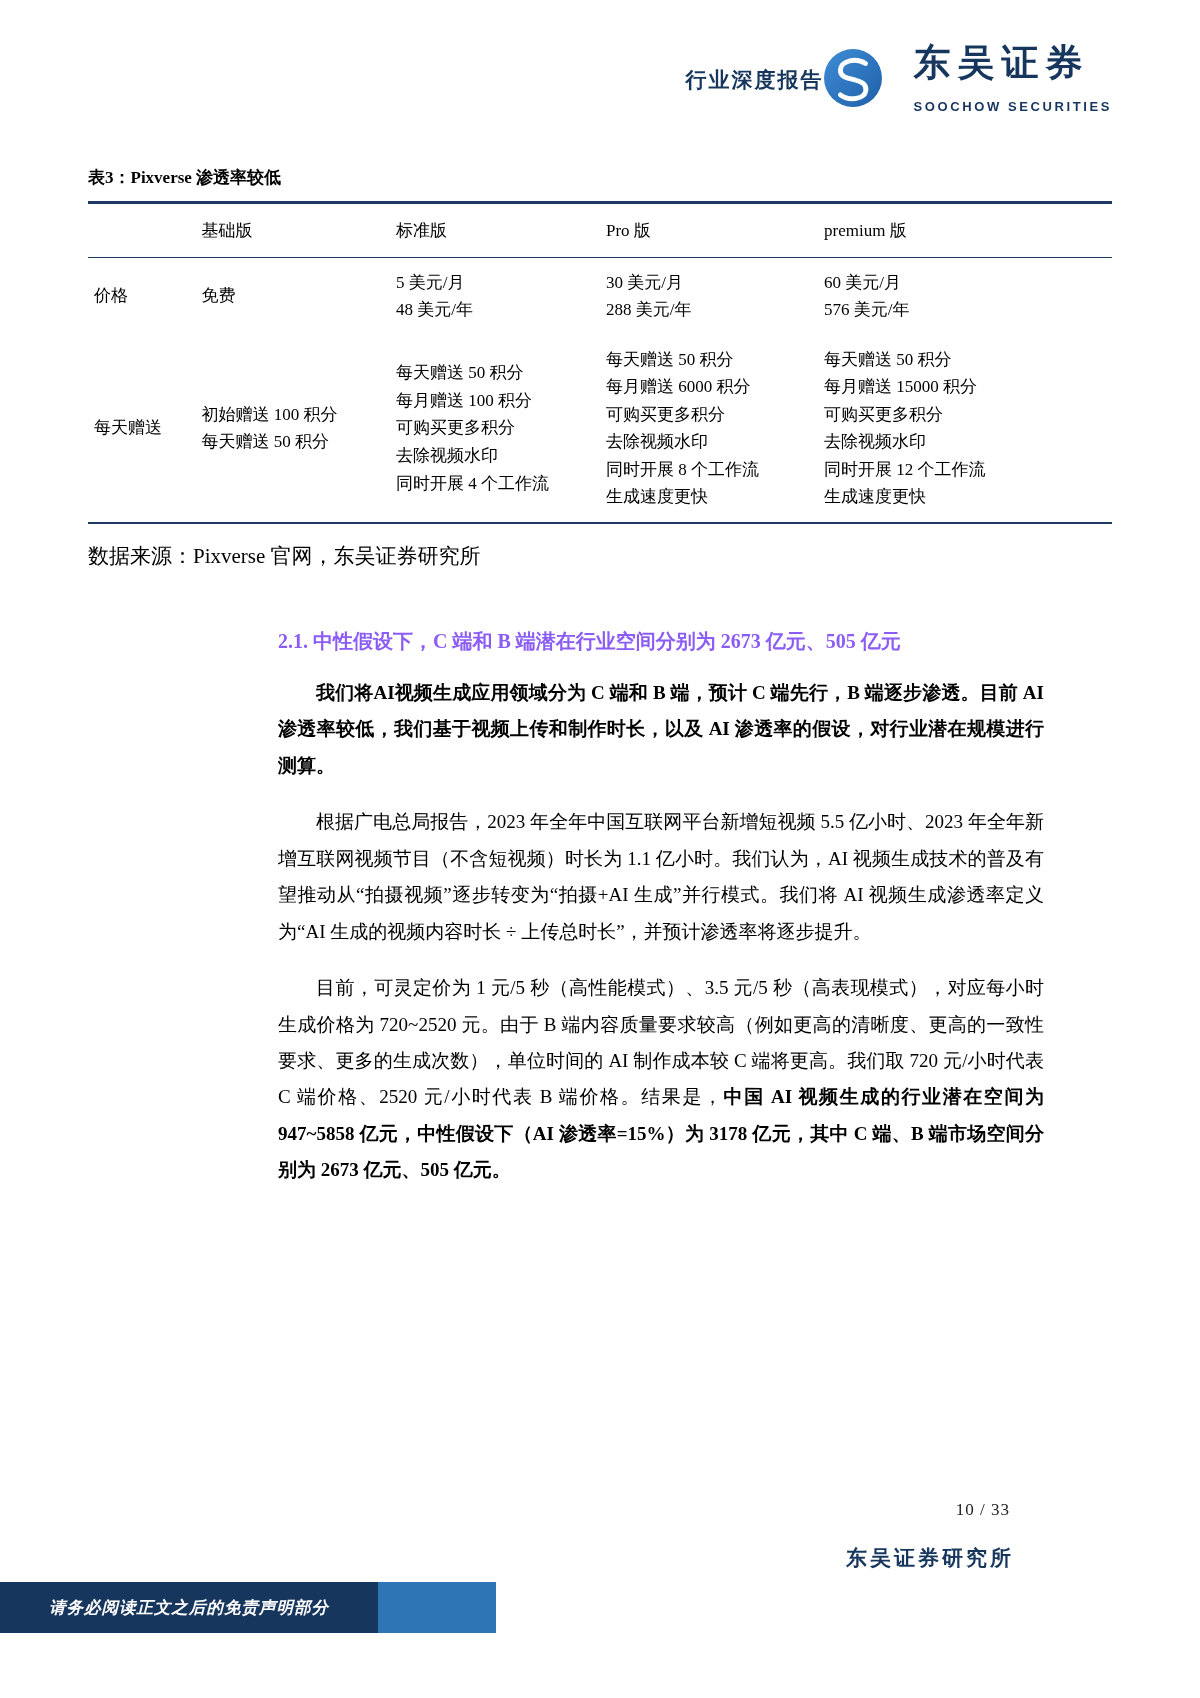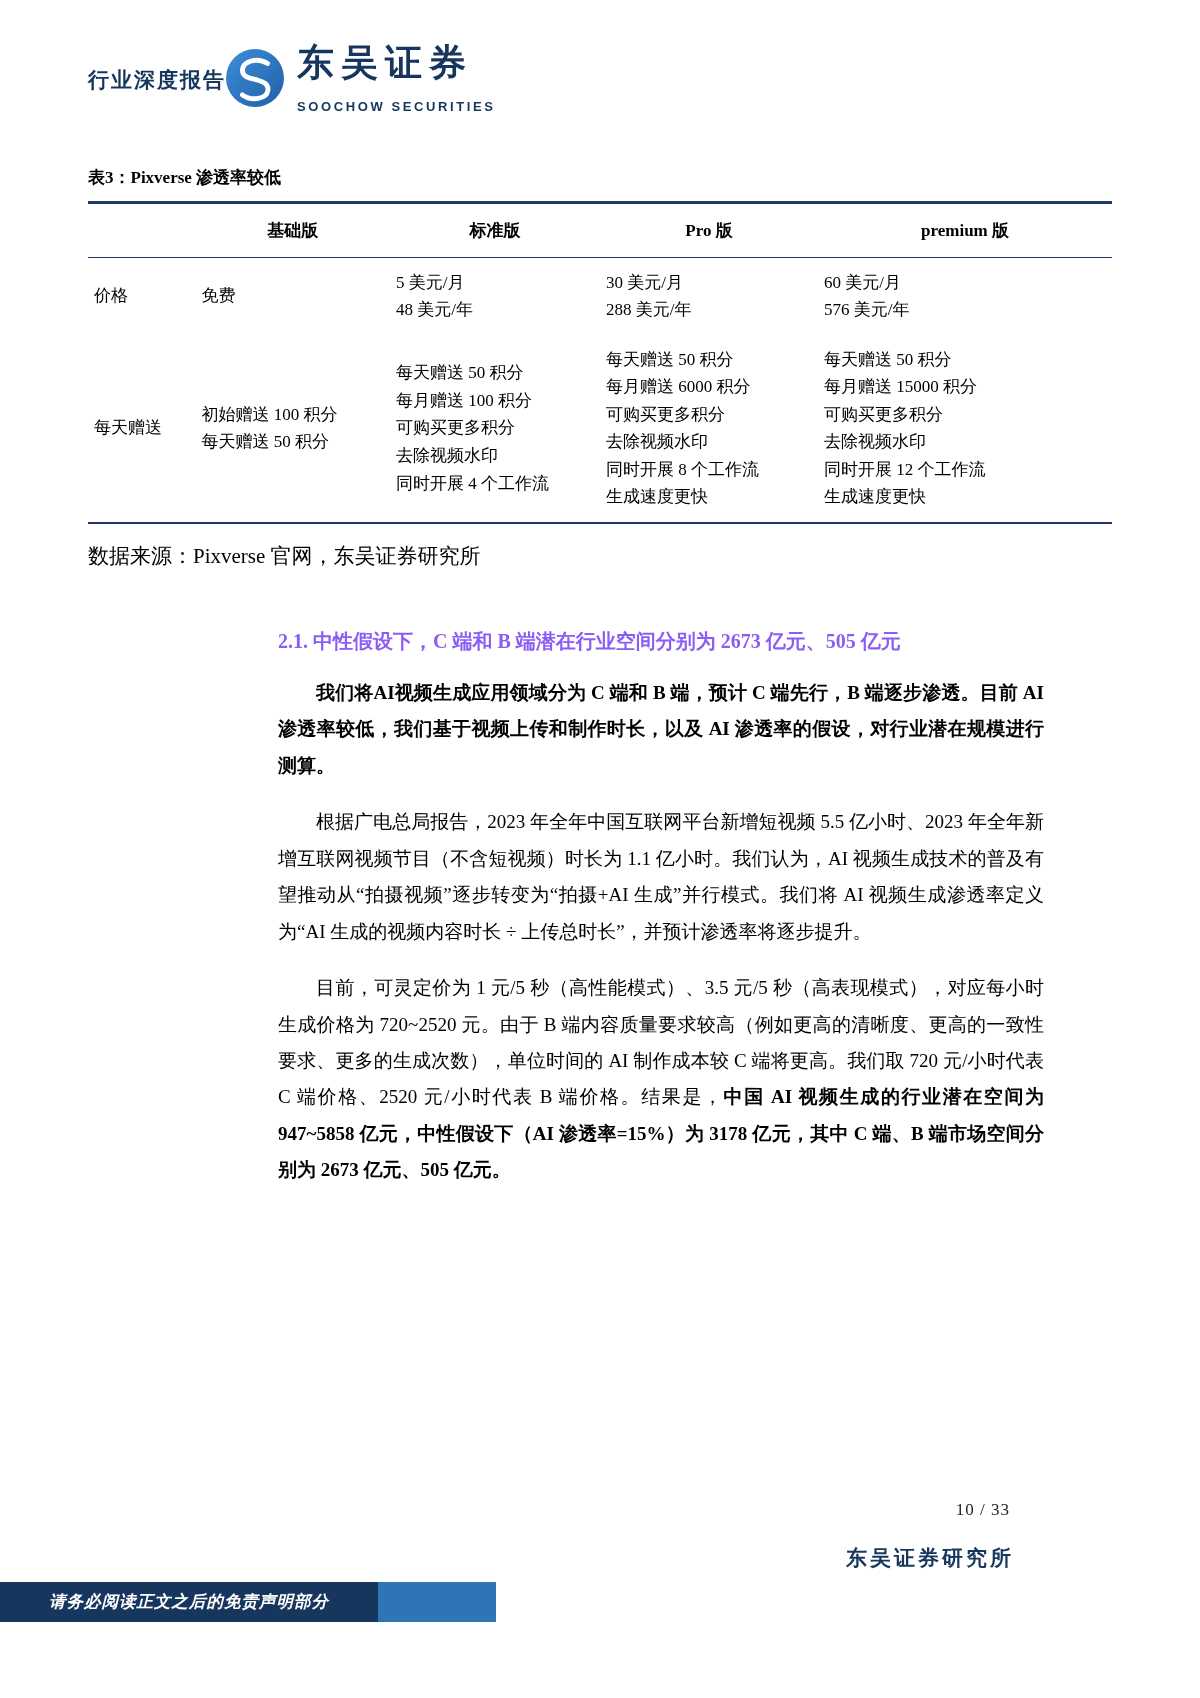--- a/index.html
+++ b/index.html
@@ -4,36 +4,36 @@
 <style>
   * { margin:0; padding:0; box-sizing:border-box; }
   html,body { width:1200px; }
   body {
     width:1200px; height:1698px; background:#ffffff; position:relative;
     font-family:"Liberation Serif","DejaVu Serif",serif; color:#000; overflow:hidden;
   }
   .page { padding:42px 88px 0 88px; }
 
   
-  .topbar { display:flex; justify-content:flex-start; align-items:flex-start; }
+  .topbar { display:flex; justify-content:flex-end; align-items:flex-start; }
   .report-type { color:#17365d; font-weight:bold; font-size:21px; letter-spacing:2px; padding-top:24px; }
-  .brand { display:flex; align-items:center; gap:13px; }
+  .brand { display:flex; align-items:center; gap:32px; }
   .brand-logo { width:58px; height:58px; flex:0 0 auto; }
   .brand-cn { color:#17365d; font-size:37px; font-weight:bold; letter-spacing:7px; line-height:1.15; white-space:nowrap; }
   .brand-en { color:#17365d; font-size:13px; font-weight:bold; letter-spacing:2.6px;
               font-family:"Liberation Sans","DejaVu Sans",sans-serif; text-align:right; margin-top:14px; white-space:nowrap; }
 
   
   .table-caption { margin-top:52px; font-weight:bold; font-size:17px; }
   table.member {
     width:100%; border-collapse:collapse; margin-top:12px; font-size:17px;
     border-top:3px solid #1f3864; border-bottom:2.5px solid #1f3864;
   }
   table.member thead th {
-    border-bottom:1.5px solid #1f3864; text-align:center; font-weight:bold;
+    border-bottom:1.5px solid #1f3864; text-align:left; font-weight:normal;
     padding:15px 6px; vertical-align:middle;
   }
   table.member tbody td {
     padding:11px 6px; vertical-align:middle; white-space:pre-line; line-height:1.62;
   }
   td.rowlabel { white-space:nowrap; }
   .source { margin-top:18px; font-size:21px; }
 
   
   .content { margin-left:190px; width:766px; margin-top:58px; }
@@ -44,21 +44,21 @@
     color:#8b5cf6; font-size:20px; font-weight:bold; margin-top:26px; white-space:nowrap;
   }
   p.bodytext {
     font-size:19px; line-height:1.92; text-align:justify; text-indent:2em; margin-top:20px;
   }
   p.lead, .b { font-weight:bold; }
 
   
   .pagenum { position:absolute; top:1500px; right:190px; font-size:17px; color:#222; letter-spacing:1px; }
   .institute { position:absolute; top:1544px; right:186px; font-size:21px; font-weight:bold; color:#17365d; letter-spacing:3px; }
-  .bottom-bar { position:absolute; left:0; top:1582px; height:40px; display:flex; }
+  .bottom-bar { position:absolute; left:0; top:1582px; height:51px; display:flex; }
   .bar-dark {
     background:#17365d; width:378px; height:100%; color:#fff; font-style:italic; font-weight:bold;
     font-size:16.5px; display:flex; align-items:center; justify-content:center; letter-spacing:1px;
   }
   .bar-light { background:#2e75b6; width:118px; height:100%; }
 </style>
 </head>
 <body>
 
 <div class="page">

